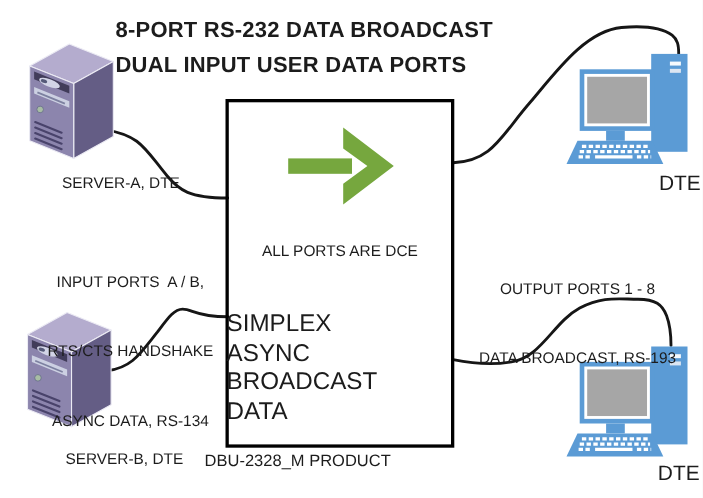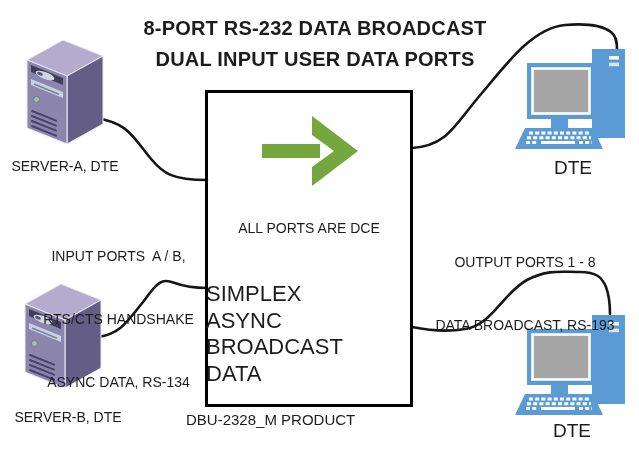--- a/index.html
+++ b/index.html
@@ -8,29 +8,29 @@
     --cable-black:#161616; --text:#1C1C1C; --background:#FFFFFF;
   }
   *{margin:0;padding:0;box-sizing:border-box;}
   html,body{background:#e9e9e9;}
   .canvas{
     position:relative;width:639px;height:453px;background:var(--background);
     font-family:"Liberation Sans", sans-serif;color:var(--text);overflow:hidden;
   }
   .layer{position:absolute;left:0;top:0;}
   .abs{position:absolute;}
-  .title{left:105px;top:13px;width:420px;text-align:center;font-size:20px;font-weight:bold;line-height:31px;letter-spacing:.2px;}
+  .title{left:105px;top:13px;width:420px;font-size:20px;font-weight:bold;line-height:31px;letter-spacing:.2px;}
   .box{left:205px;top:90px;width:208px;height:317px;border:3px solid #000;background:transparent;}
   .all-ports{left:206px;top:219px;width:206px;text-align:center;font-size:14px;line-height:18px;}
   .modes{left:206px;top:281px;width:246px;text-align:left;font-size:22px;line-height:26.5px;}
   .product{left:186px;top:411px;width:246px;font-size:15px;}
   .note{text-align:center;font-size:14px;line-height:21px;white-space:pre-wrap;}
   .left-note{left:16px;top:204px;width:205px;}
   .right-note{left:418px;top:210px;width:214px;}
-  .lbl{text-align:center;font-size:14px;line-height:20px;white-space:nowrap;}
+  .lbl{text-align:center;font-size:14px;line-height:20px;white-space:nowrap;margin-left:45px;}
   .server-a-lbl{left:0px;top:156px;width:130px;}
   .server-b-lbl{left:0px;top:407px;width:136px;}
   .dte-lbl{font-size:19px;}
   .dte-top-lbl{left:541px;top:158px;width:64px;}
   .dte-bottom-lbl{left:540px;top:421px;width:64px;}
 </style>
 </head>
 <body>
 
 <div class="canvas">

